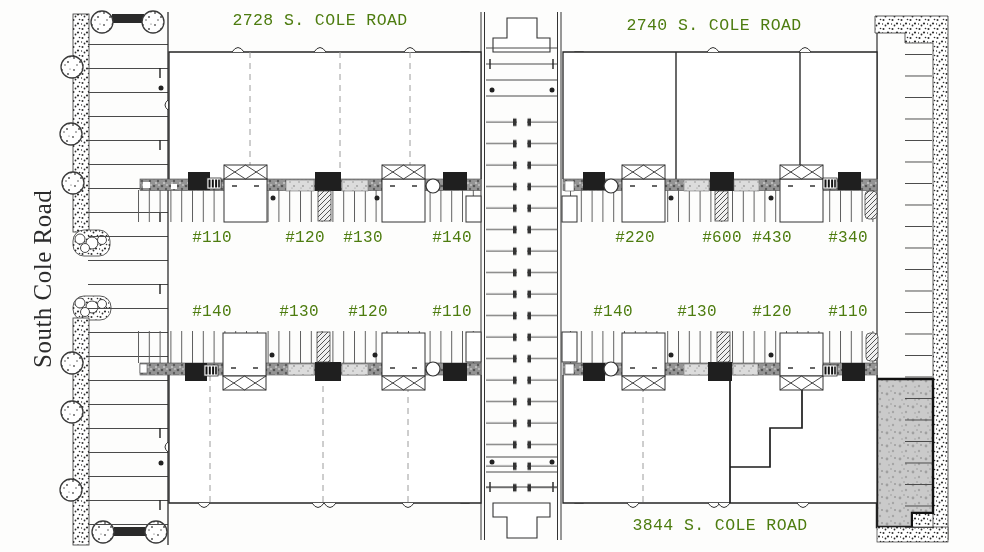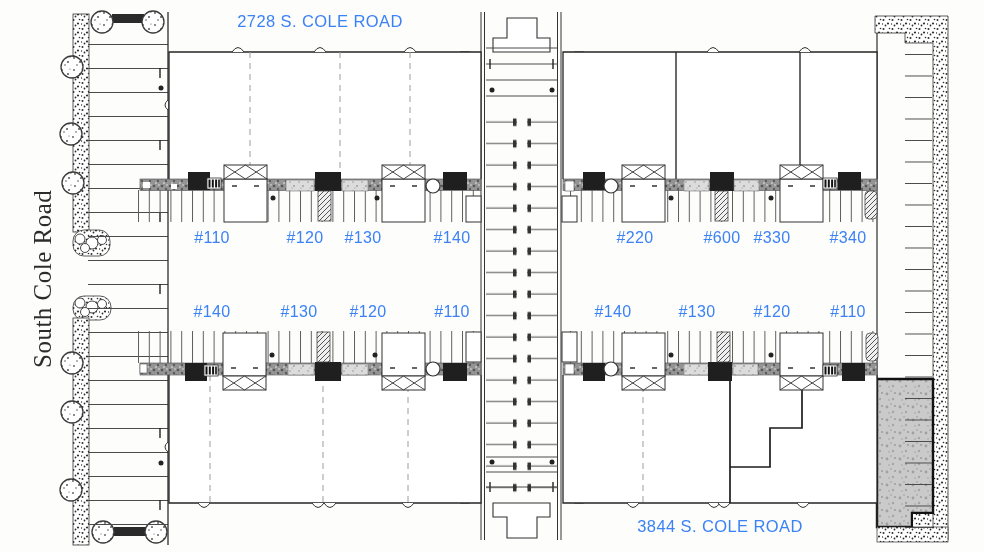--- a/index.html
+++ b/index.html
@@ -1,20 +1,20 @@
 <!DOCTYPE html>
 <html><head>
 <meta charset="utf-8">
 <style>
   html,body{margin:0;padding:0;background:#e8e8e8;}
   #plan{position:relative;width:984px;height:552px;background:#fdfdfc;overflow:hidden;
         font-family:"Liberation Sans",sans-serif;}
   #plan svg{position:absolute;left:0;top:0;}
   .lbl{position:absolute;transform:translate(-50%,-50%);font-size:16px;line-height:1;
-       color:#3b82f6;letter-spacing:.3px;white-space:nowrap;}
+       color:#4d7c0f;letter-spacing:.3px;white-space:nowrap;font-family:Liberation Mono, monospace;}
   .addr{font-size:16.5px;letter-spacing:.4px;}
   .road{position:absolute;left:29px;top:182px;width:28px;height:194px;
         display:flex;align-items:center;justify-content:center;
         writing-mode:vertical-rl;transform:rotate(180deg);
         font-family:"Liberation Serif",serif;font-size:25px;color:#2c2c2c;letter-spacing:.5px;}
 </style>
 </head>
 <body>
 
 <div id="plan">
@@ -307,30 +307,31 @@
     <rect x="466" y="196" width="15" height="26" fill="#fff" stroke="#333" stroke-width="1"></rect>
     <rect x="562" y="196" width="15" height="26" fill="#fff" stroke="#333" stroke-width="1"></rect>
     <rect x="466" y="332" width="15" height="30" fill="#fff" stroke="#333" stroke-width="1"></rect>
     <rect x="562" y="332" width="15" height="30" fill="#fff" stroke="#333" stroke-width="1"></rect>
   </g>
 </svg>
 
   <div class="road">South Cole Road</div>
 
   <div class="lbl addr" style="left:320px;top:21px">2728 S. COLE ROAD</div>
+  <div class="lbl addr" style="left:714px;top:26px">2740 S. COLE ROAD</div>
   <div class="lbl addr" style="left:720px;top:526px">3844 S. COLE ROAD</div>
 
   <div class="lbl" style="left:212px;top:238px">#110</div>
   <div class="lbl" style="left:305px;top:238px">#120</div>
   <div class="lbl" style="left:363px;top:238px">#130</div>
   <div class="lbl" style="left:452px;top:238px">#140</div>
 
   <div class="lbl" style="left:635px;top:238px">#220</div>
   <div class="lbl" style="left:722px;top:238px">#600</div>
-  <div class="lbl" style="left:772px;top:238px">#330</div>
+  <div class="lbl" style="left:772px;top:238px">#430</div>
   <div class="lbl" style="left:848px;top:238px">#340</div>
 
   <div class="lbl" style="left:212px;top:312px">#140</div>
   <div class="lbl" style="left:299px;top:312px">#130</div>
   <div class="lbl" style="left:368px;top:312px">#120</div>
   <div class="lbl" style="left:452px;top:312px">#110</div>
 
   <div class="lbl" style="left:613px;top:312px">#140</div>
   <div class="lbl" style="left:697px;top:312px">#130</div>
   <div class="lbl" style="left:772px;top:312px">#120</div>

